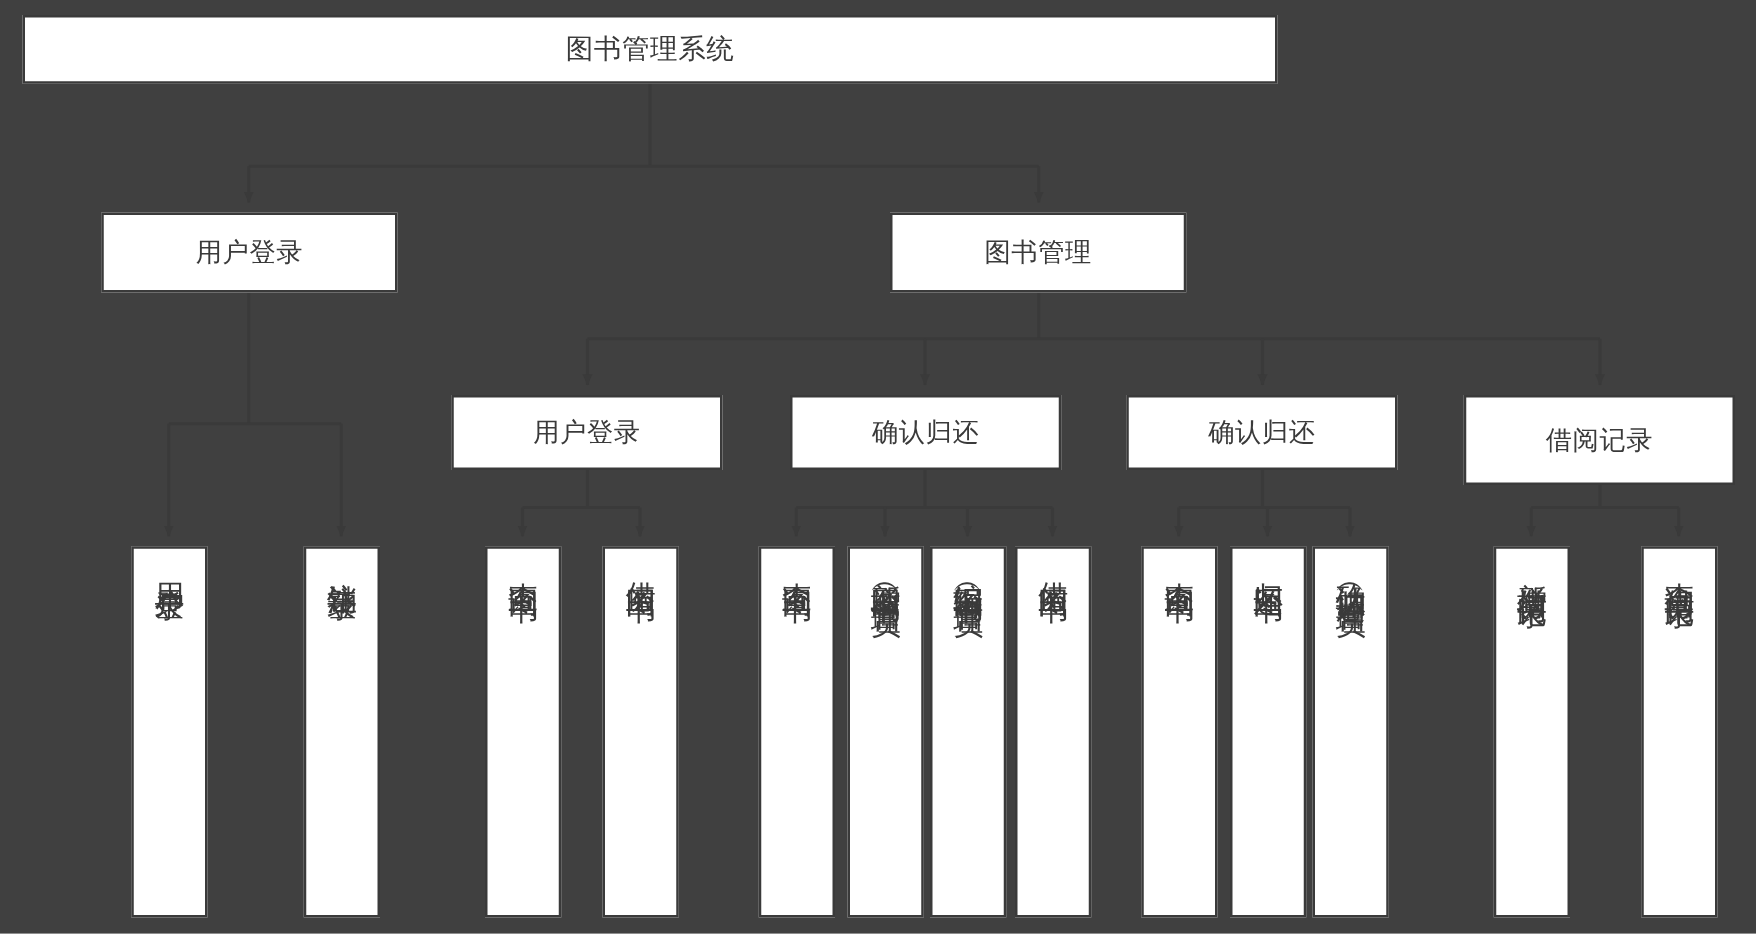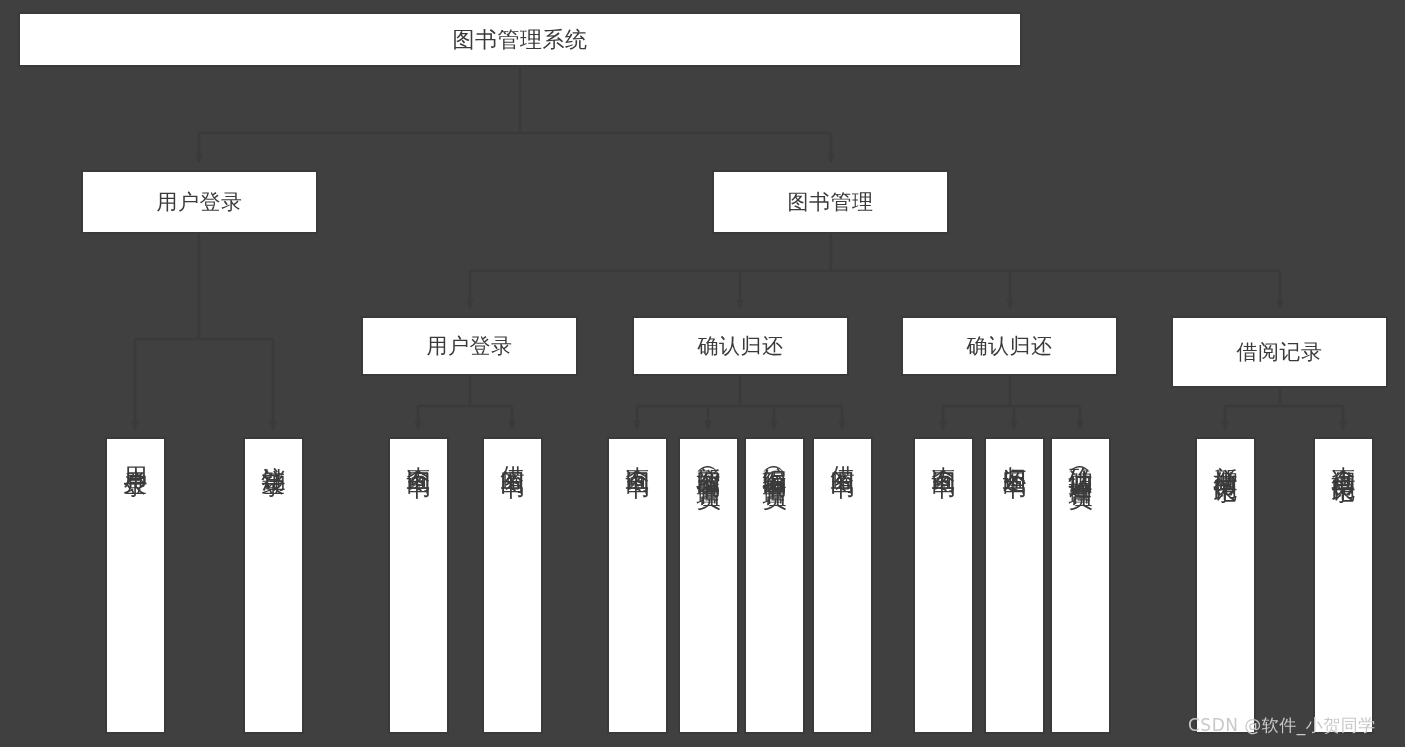--- a/index.html
+++ b/index.html
@@ -187,15 +187,14 @@
     <span class="label">确认归还（管理员）</span>
   </div>
 
   <div class="node v" style="left:1195px; top:437px; width:61px; height:297px;">
     <span class="label">新增借阅记录</span>
   </div>
   <div class="node v" style="left:1313px; top:437px; width:61px; height:297px;">
     <span class="label">查询借阅记录</span>
   </div>
 
-  <div class="watermark">CSDN @软件_小贺同学</div>
 
 </div>
 
 </body></html>

